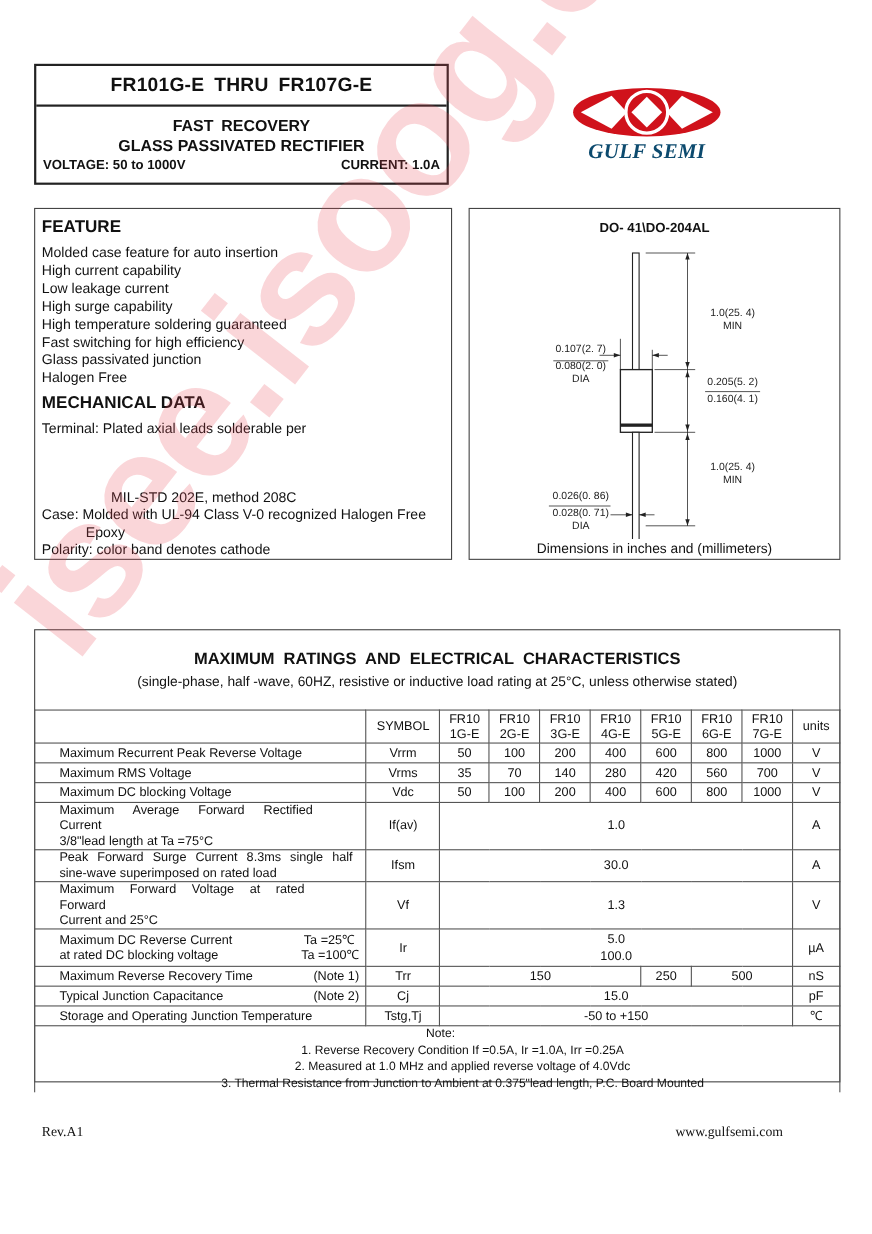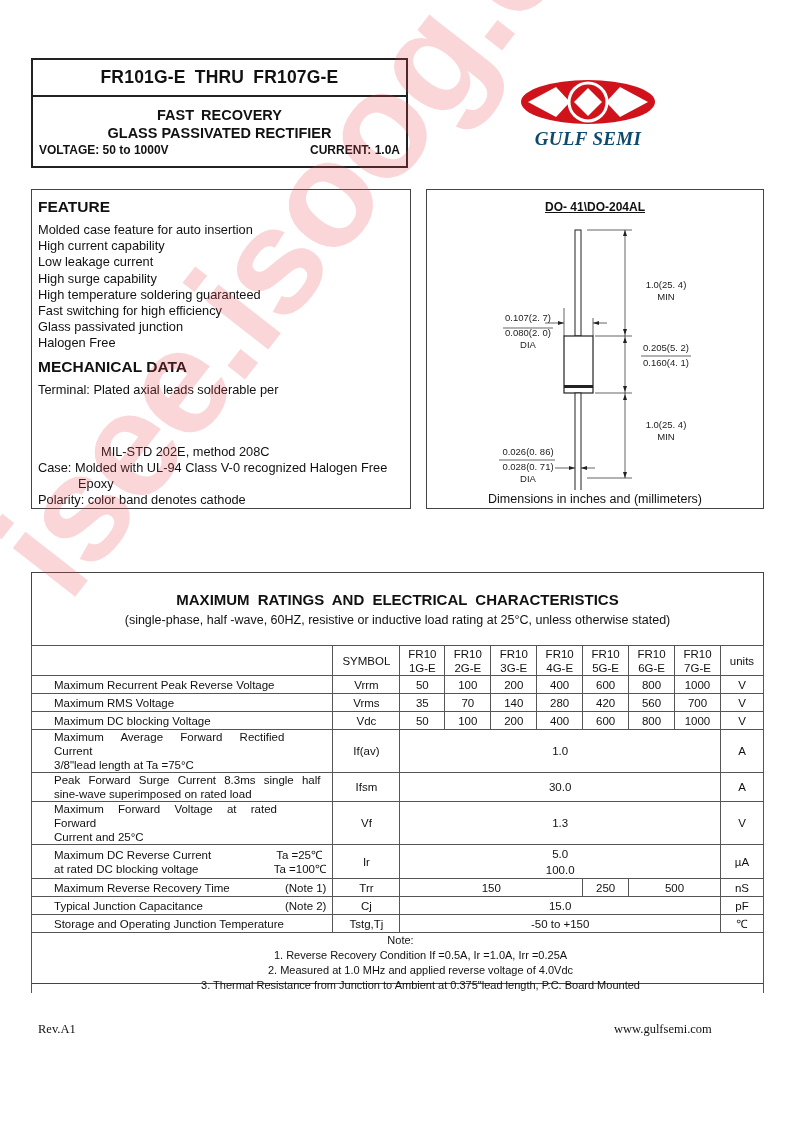--- a/index.html
+++ b/index.html
@@ -21,21 +21,21 @@
   .feature-box { left: 31px; top: 189px; width: 380px; height: 320px; border: 1px solid #444; box-sizing: border-box; padding: 6px 0 0 6px; }
   .section-heading { font-weight: bold; font-size: 15.5px; line-height: 22px; margin-bottom: 4px; }
   .feature-list { font-size: 12.8px; line-height: 16.2px; }
   .mech-heading { margin-top: 4px; }
   .mech-list { font-size: 12.8px; line-height: 16.2px; }
   .indent1 { padding-left: 63px; margin-top: 46px; }
   .indent2 { padding-left: 40px; }
 
   
   .pkg-box { left: 426px; top: 189px; width: 338px; height: 320px; border: 1px solid #444; box-sizing: border-box; }
-  .pkg-title { position: absolute; left: 0; width: 100%; top: 10px; text-align: center; font-weight: bold; font-size: 12px; text-decoration: underline; }
+  .pkg-title { position: absolute; left: 0; width: 100%; top: 10px; text-align: center; font-weight: bold; font-size: 12px; }
   .dim { position: absolute; font-size: 9.5px; color: #222; text-align: center; line-height: 12px; }
   .pkg-caption { position: absolute; left: 0; width: 100%; bottom: 2px; text-align: center; font-size: 12.5px; }
 
   
   .ratings-box { left: 31px; top: 529px; width: 733px; height: 412px; border: 1px solid #444; box-sizing: border-box; margin-top: 43px; }
   .ratings-title { position: absolute; top: 18px; width: 100%; text-align: center; font-weight: bold; font-size: 15px; word-spacing: 4px; }
   .ratings-sub { position: absolute; top: 40px; width: 100%; text-align: center; font-size: 12.5px; }
   table.rt { position: absolute; left: -1px; top: 72px; width: 733px; border-collapse: collapse; font-size: 11.5px; }
   table.rt td { border: 1px solid #555; padding: 0; text-align: center; line-height: 14px; }
   table.rt td.param { text-align: left; padding-left: 22px; padding-right: 6px; }

